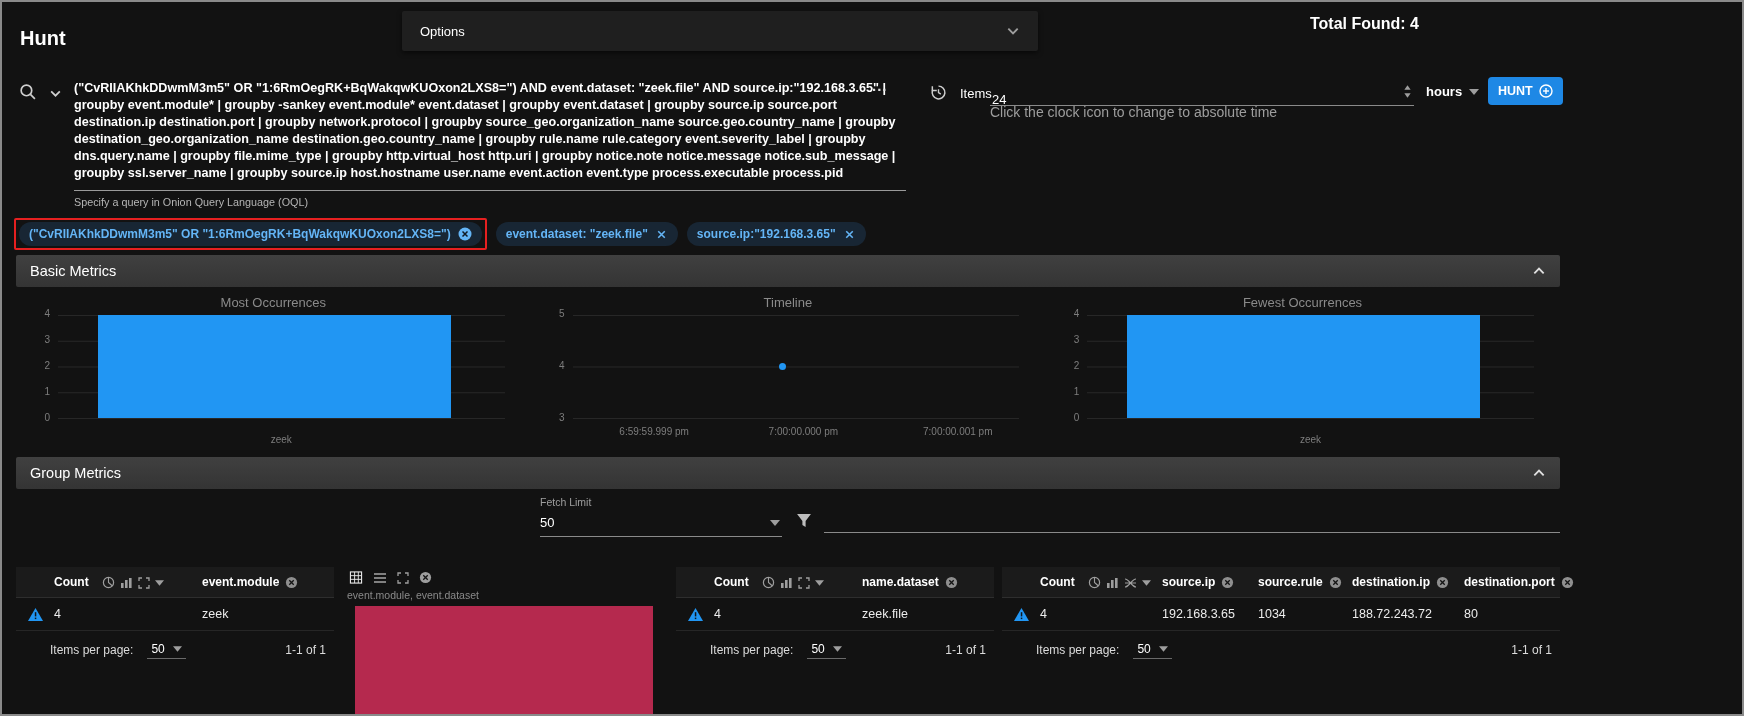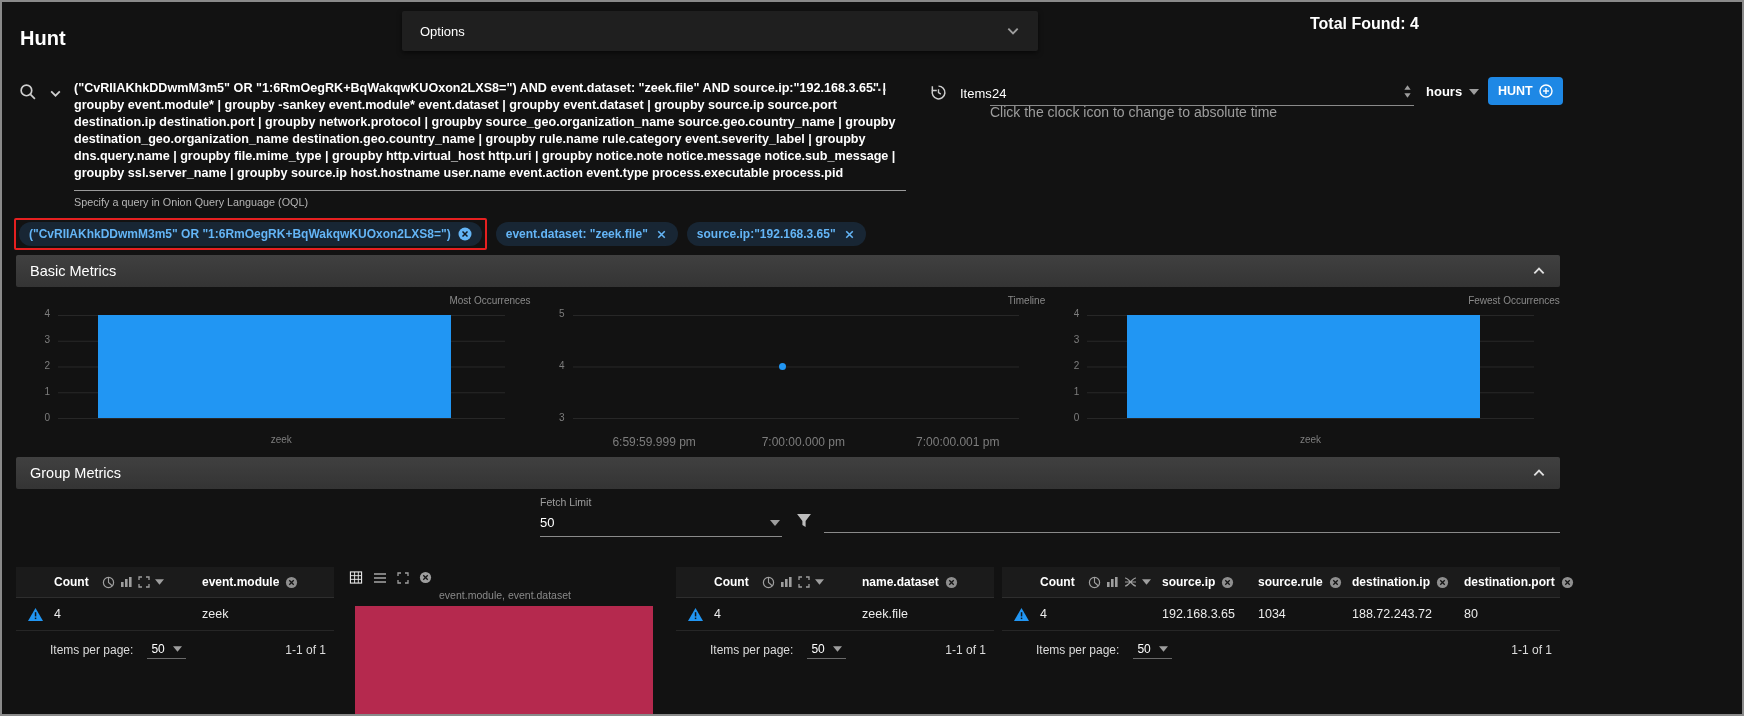--- a/index.html
+++ b/index.html
@@ -26,21 +26,21 @@
   .search-pos{position:absolute;left:16px;top:8px;color:#cfcfcf}
   .qcaret-pos{position:absolute;left:47px;top:13px;color:#cfcfcf}
   .query-input{position:absolute;left:72px;top:6px;width:832px;border-bottom:1px solid #9a9a9a;padding-bottom:8px}
   .query-text{font-size:12.6px;font-weight:bold;line-height:17px;color:#fff;word-wrap:break-word}
   .query-helper{position:absolute;left:72px;top:122px;font-size:10.8px;color:#b5b5b5}
   .more-btn{position:absolute;left:864px;top:2px;background:none;border:none;color:#e0e0e0;
     font-size:15px;font-weight:bold;letter-spacing:1px;font-family:inherit}
   .history-pos{position:absolute;left:928px;top:10px;color:#cfcfcf}
   .last-label{position:absolute;left:958px;top:12px;font-size:13px;color:#fff}
   .time-input{position:absolute;left:988px;top:4px;width:424px;height:27px;border-bottom:1px solid #8a8a8a}
-  .time-value{position:absolute;left:2px;top:8px;font-size:13px;color:#fff}
+  .time-value{position:absolute;left:2px;top:14px;font-size:13px;color:#fff}
   .spinner-pos{position:absolute;right:2px;top:6px;color:#9e9e9e}
   .time-hint{position:absolute;left:988px;top:30px;font-size:14px;color:#9e9e9e}
   .unit-select{position:absolute;left:1424px;top:10px;display:flex;gap:7px;
     font-size:13px;font-weight:bold;color:#fff}
   .hunt-btn{position:absolute;left:1486px;top:3px;height:28px;background:#1e88e5;color:#fff;
     border:none;border-radius:4px;display:inline-flex;align-items:center;gap:6px;padding:0 10px;
     font-size:12.5px;font-weight:bold;font-family:inherit}
 
   
   .chips-row{position:absolute;top:216px;left:12px;display:flex;align-items:center;gap:9px}
@@ -52,66 +52,66 @@
   
   .section-header{position:absolute;left:14px;width:1544px;height:32px;box-sizing:border-box;
     background:linear-gradient(#404040,#343434);border-radius:2px;display:flex;align-items:center;
     justify-content:space-between;padding:0 14px;font-size:14.5px;color:#fff}
   .sh-basic{top:253px}
   .sh-group{top:455px}
 
   
   .charts-row{position:absolute;top:287px;left:14px;width:1544px;height:164px;display:flex}
   .chart{position:relative;width:33.33%;height:100%}
-  .chart-title{text-align:right;font-size:10px;color:#8a8a8a;padding-top:6px}
+  .chart-title{text-align:center;font-size:13px;color:#8a8a8a;padding-top:6px}
   .yticks{position:absolute;left:10px;top:20px;bottom:30px;width:24px;display:flex;
     flex-direction:column;justify-content:space-between;align-items:flex-end;
     font-size:10px;color:#7d7d7d;line-height:10px}
   .plot-wrap{position:absolute;left:42px;right:26px;top:26px;bottom:34px;
     background-image:linear-gradient(#272727 1px,transparent 1px);background-size:100% 25%;
     border-bottom:1px solid #272727}
   .plot-wrap.tl{background-size:100% 50%}
   .bar{position:absolute;left:9%;width:79%;top:0;bottom:0;background:#2196f3}
   .dot{position:absolute;left:47%;top:50%;width:7px;height:7px;margin:-3.5px 0 0 -3.5px;
     border-radius:50%;background:#2196f3}
   .xlabel{position:absolute;bottom:8px;left:42px;right:26px;text-align:center;font-size:10px;color:#7d7d7d}
-  .xtick{position:absolute;bottom:4px;transform:translateX(-50%);font-size:12px;color:#7d7d7d;white-space:nowrap}
+  .xtick{position:absolute;bottom:16px;transform:translateX(-50%);font-size:10px;color:#7d7d7d;white-space:nowrap}
 
   
   .fetch-limit{position:absolute;left:538px;top:494px;width:242px}
   .field-label{font-size:10.5px;color:#9e9e9e}
   .uselect{display:flex;justify-content:space-between;align-items:center;border-bottom:1px solid #8a8a8a;
     padding:5px 2px 6px 0;font-size:13px;color:#fff;margin-top:2px}
   .funnel-pos{position:absolute;left:794px;top:511px;color:#bdbdbd}
   .groupby-filter-line{position:absolute;left:822px;top:530px;width:736px;border-top:1px solid #8a8a8a;height:1px}
 
   
   .tables{position:absolute;top:565px;left:14px;width:1544px;height:151px}
   .gtable{position:absolute;top:0}
   .t-a{left:0;width:318px}
   .t-b{left:660px;width:318px}
   .t-c{left:986px;width:558px}
   .thead,.trow{display:grid;align-items:center}
   .g2{grid-template-columns:38px 148px 1fr}
   .g5{grid-template-columns:38px 122px 96px 94px 112px 1fr}
   .thead{height:30px;background:#1b1b1b;border-bottom:1px solid #2e2e2e;font-size:12px;font-weight:bold;color:#fff}
   .trow{height:32px;border-bottom:1px solid #262626;font-size:12.5px;color:#ececec}
-  .cell{display:flex;align-items:center;gap:6px}
+  .cell{display:flex;align-items:flex-end;gap:6px}
   .icon-cell{justify-content:center}
   .hicons{display:inline-flex;gap:5px;margin-left:7px;color:#8f8f8f;align-items:center}
   .xcirc{color:#8f8f8f}
   .tfoot{height:37px;display:flex;align-items:center;font-size:12px;color:#dcdcdc;padding-left:34px;gap:14px}
   .foot-select{display:inline-flex;align-items:center;gap:8px;border-bottom:1px solid #6a6a6a;padding:2px 4px;color:#fff}
   .range{margin-left:auto;margin-right:8px}
 
   
   .sankey-panel{position:absolute;left:331px;top:0;width:316px;height:151px}
   .stoolbar{display:flex;align-items:center;gap:10px;padding:4px 2px;color:#9e9e9e}
   .stoolbar .active{color:#e8e8e8}
-  .stitle{text-align:center;font-size:10.5px;color:#8a8a8a;margin-top:1px}
+  .stitle{text-align:left;font-size:10.5px;color:#8a8a8a;margin-top:1px}
   .sankey-bar{position:absolute;top:39px;left:8px;width:298px;height:112px;background:#b5294e}
 </style>
 </head>
 <body>
 
 <h1 class="app-title" data-interactable="false">Hunt</h1>
 
 <div class="options-bar" data-interactable="true">
   <span data-interactable="false">Options</span>
   <span class="icon" data-interactable="false">

